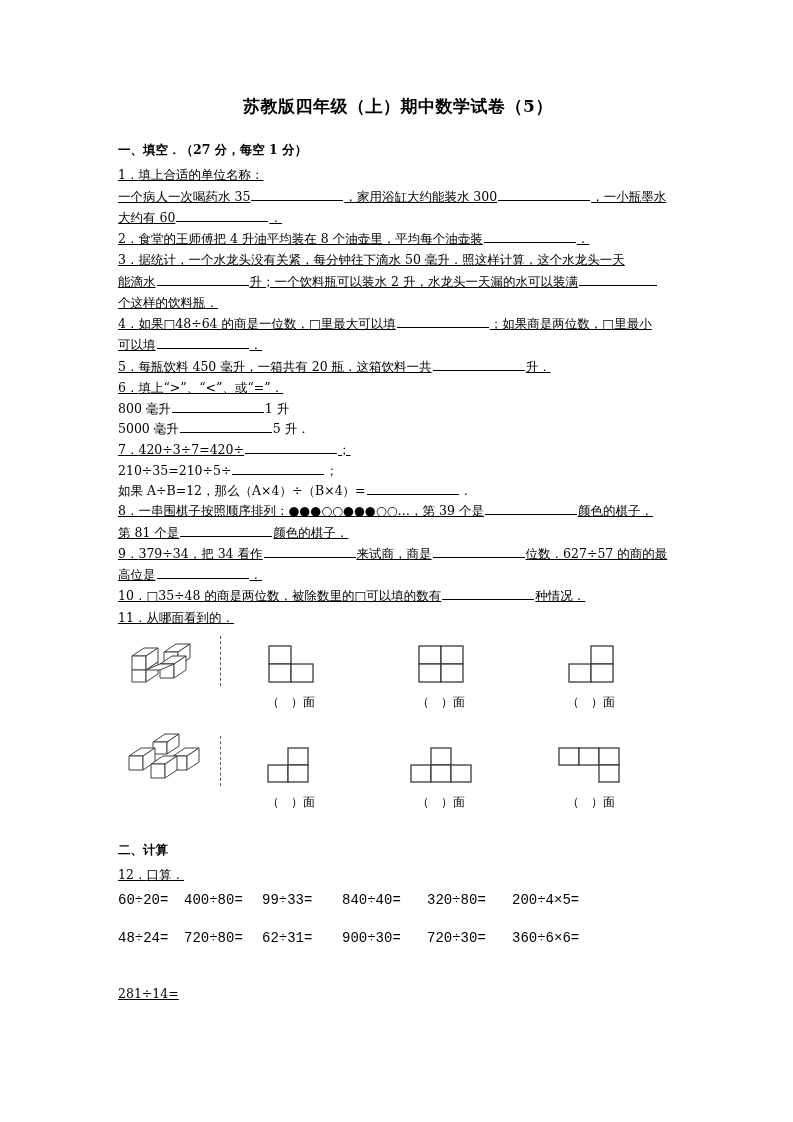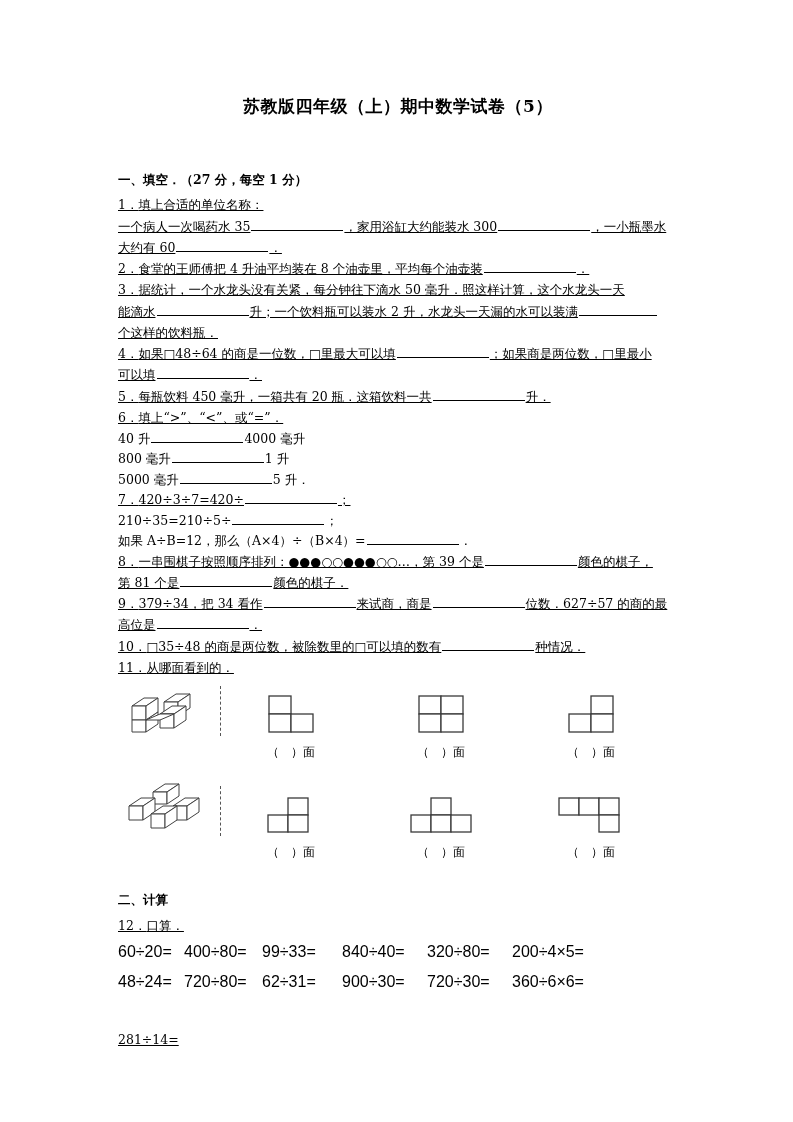--- a/index.html
+++ b/index.html
@@ -26,21 +26,21 @@
     position: absolute;
     left: 118px;
     top: 95px;
     width: 560px;
   }
   .doc-title {
     text-align: center;
     font-size: 17px;
     font-weight: bold;
     letter-spacing: 0.5px;
-    margin: 0 0 52px 0;
+    margin: 0 0 22px 0;
     font-family: "DejaVu Serif", "Liberation Serif", serif;
   }
   .section-head {
     font-size: 12.5px;
     font-weight: bold;
     margin: 0 0 6px 0;
     line-height: 1.55;
   }
   .q {
     font-size: 12.5px;
@@ -93,24 +93,24 @@
     white-space: nowrap;
     font-family: "DejaVu Serif", "Liberation Serif", serif;
   }
   .dashed-sep {
     position: absolute;
     border-left: 1px dashed #555;
     height: 50px;
   }
   
   .calc-row {
-    font-size: 16px;
+    font-size: 14px;
     line-height: 1.9;
     white-space: nowrap;
-    font-family: Liberation Sans, sans-serif;
+    font-family: Liberation Mono, monospace;
   }
   .calc-item { display: inline-block; }
   svg { display: block; }
 </style>
 </head>
 <body>
 
 <div class="page">
   <div class="content">
 
@@ -150,23 +150,20 @@
     </div>
 
     <div class="q">
       <span>5．</span><span>每瓶饮料 450 毫升，一箱共有 20 瓶．这箱饮料一共</span><span class="blank b-lg"></span><span>升．</span>
     </div>
 
     <div class="q">
       <span>6．</span><span>填上“&gt;”、“&lt;”、或“=”．</span>
     </div>
     <div class="q-sub">
-      <span>40 升</span><span class="blank b-lg"></span><span>4000 毫升</span>
-    </div>
-    <div class="q-sub">
       <span>800 毫升</span><span class="blank b-lg"></span><span>1 升</span>
     </div>
     <div class="q-sub">
       <span>5000 毫升</span><span class="blank b-lg"></span><span>5 升．</span>
     </div>
 
     <div class="q">
       <span>7．</span><span>420÷3÷7=420÷</span><span class="blank b-lg"></span><span>；</span>
     </div>
     <div class="q-sub">
@@ -347,21 +344,21 @@
     <div class="section-head">二、计算</div>
 
     <div class="q">
       <span>12．</span><span>口算．</span>
     </div>
 
     <div class="calc-row">
       <span class="calc-item" style="width:66px;">60÷20=</span><span class="calc-item" style="width:78px;">400÷80=</span><span class="calc-item" style="width:80px;">99÷33=</span><span class="calc-item" style="width:85px;">840÷40=</span><span class="calc-item" style="width:85px;">320÷80=</span><span class="calc-item">200÷4×5=</span>
     </div>
     <div class="calc-row">
-      <span class="calc-item" style="width:66px;">48÷24=</span><span class="calc-item" style="width:78px;">720÷80=</span><span class="calc-item" style="width:80px;">62÷31=</span><span class="calc-item" style="width:85px;">900÷30=</span><span class="calc-item" style="width:85px;">720÷30=</span><span class="calc-item">360÷6×6=</span>
+      <span class="calc-item" style="width:66px;margin-top:12px;">48÷24=</span><span class="calc-item" style="width:78px;">720÷80=</span><span class="calc-item" style="width:80px;">62÷31=</span><span class="calc-item" style="width:85px;">900÷30=</span><span class="calc-item" style="width:85px;">720÷30=</span><span class="calc-item">360÷6×6=</span>
     </div>
 
     <div class="spacer-16"></div>
 
 
     <div class="spacer-16"></div>
 
     <div class="q">281÷14=</div>
 
   </div>

